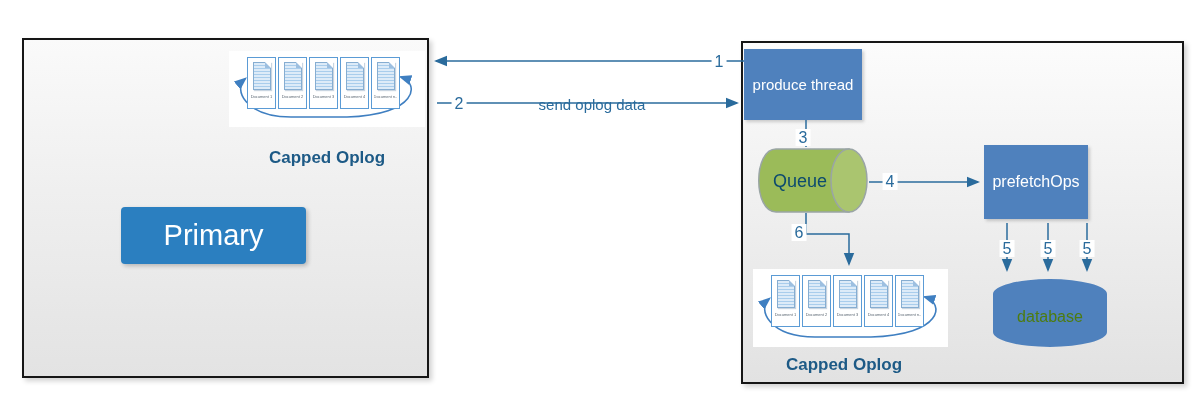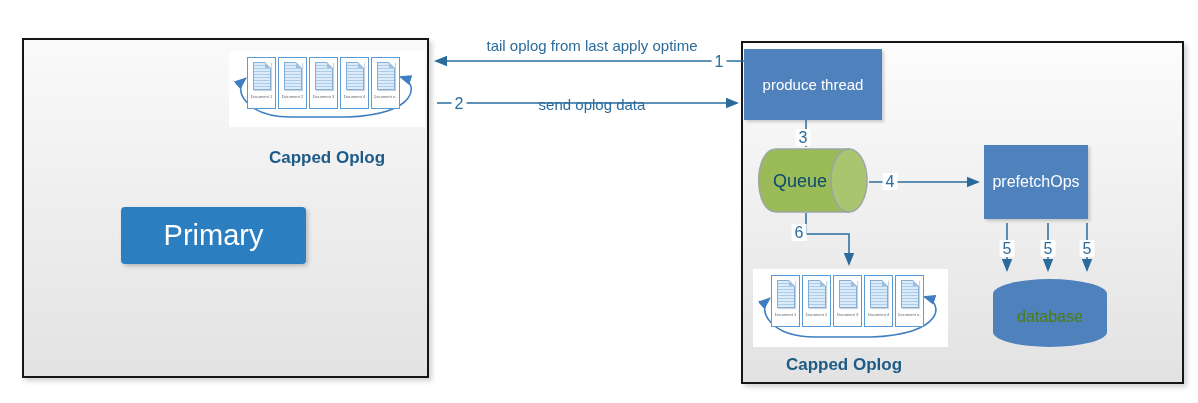--- a/index.html
+++ b/index.html
@@ -30,21 +30,21 @@
   }
   .primary-node{
     left:119px;top:205px;width:185px;height:57px;background:var(--primary-blue);
     font-size:29px;border-radius:4px;box-shadow:2px 2px 4px rgba(0,0,0,0.22);
   }
   .secondary-node{
     left:953px;top:51px;width:185px;height:59px;background:var(--secondary-green);
     font-size:30px;border-radius:6px;box-shadow:2px 2px 4px rgba(0,0,0,0.2);
   }
   .produce-thread-node{
-    left:744px;top:49px;width:138px;height:71px;background:var(--node-blue);
+    left:744px;top:49px;width:118px;height:71px;background:var(--node-blue);
     font-size:15px;box-shadow:2px 2px 3px rgba(0,0,0,0.18);
   }
   .prefetchops-node{
     left:984px;top:145px;width:104px;height:74px;background:var(--node-blue);
     font-size:16px;box-shadow:2px 2px 3px rgba(0,0,0,0.18);
   }
   .cyl{position:absolute;}
   .queue-node{left:752px;top:148px;width:117px;height:66px;}
   .queue-label{
     position:absolute;left:0;top:0;width:96px;height:66px;display:flex;align-items:center;
@@ -205,21 +205,20 @@
     <path class="connector-line" d="M744 61 L436 61" marker-end="url(#m-arrow)"></path>
     <path class="connector-line" d="M437 103 L737 103" marker-end="url(#m-arrow)"></path>
     <path class="connector-line" d="M806 120 L806 147"></path>
     <path class="connector-line" d="M869 182 L978 182" marker-end="url(#m-arrow)"></path>
     <path class="connector-line" d="M1007 223 L1007 270" marker-end="url(#m-arrow)"></path>
     <path class="connector-line" d="M1048 223 L1048 270" marker-end="url(#m-arrow)"></path>
     <path class="connector-line" d="M1087 223 L1087 270" marker-end="url(#m-arrow)"></path>
     <path class="connector-line" d="M806 213 L806 234 L849 234 L849 264" marker-end="url(#m-arrow)"></path>
   </svg>
 
-  <div class="edge-label" style="left:592px;top:37px;">tail oplog from last apply optime</div>
   <div class="edge-label" style="left:592px;top:80px;margin-top:16px;">send oplog data</div>
   <div class="edge-label edge-num" style="left:719px;top:53px;">1</div>
   <div class="edge-label edge-num" style="left:459px;top:95px;">2</div>
   <div class="edge-label edge-num" style="left:803px;top:129px;">3</div>
   <div class="edge-label edge-num" style="left:890px;top:173px;">4</div>
   <div class="edge-label edge-num" style="left:1007px;top:240px;">5</div>
   <div class="edge-label edge-num" style="left:1048px;top:240px;">5</div>
   <div class="edge-label edge-num" style="left:1087px;top:240px;">5</div>
   <div class="edge-label edge-num" style="left:799px;top:224px;">6</div>
 

